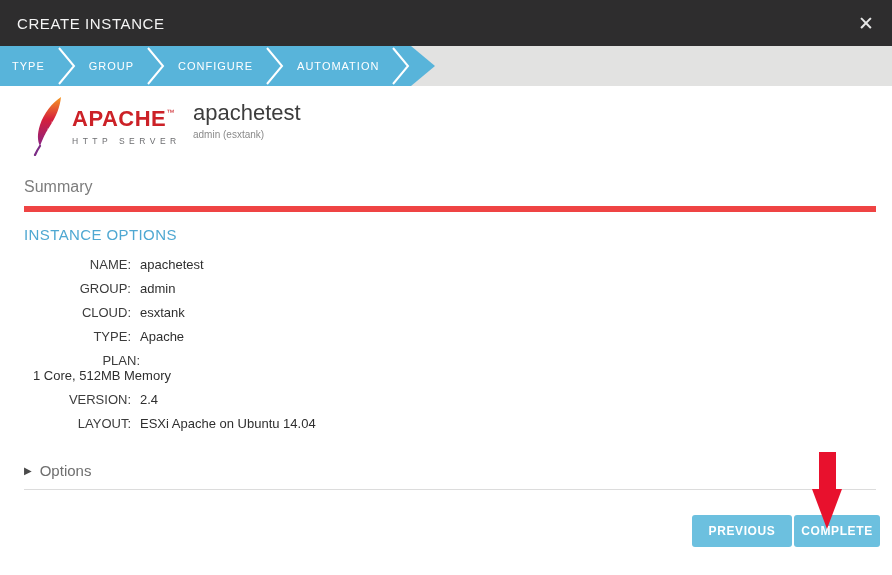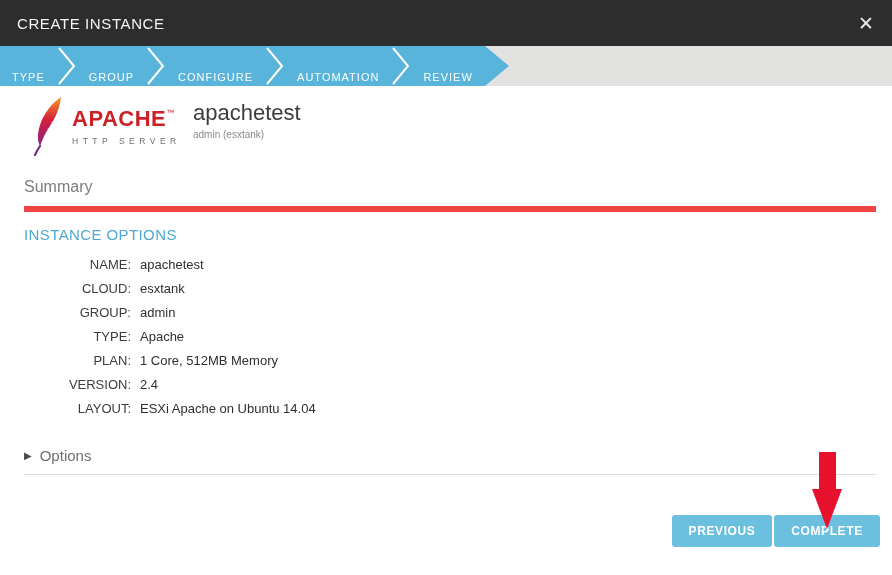--- a/index.html
+++ b/index.html
@@ -45,21 +45,21 @@
     display: flex;
     align-items: stretch;
   }
   .wizard-steps {
     display: flex;
     align-items: stretch;
     background: #58b4da;
   }
   .wstep {
     display: flex;
-    align-items: flex-end;
+    align-items: center;
     padding: 3px 12px;
     cursor: pointer;
   }
   .wstep span {
     color: #ffffff;
     font-size: 11px;
     letter-spacing: 1px;
   }
   .wchev { display: block; height: 40px; }
   .wizard-cap {
@@ -124,21 +124,21 @@
   .kv { display: flex; margin-bottom: 9px; align-items: baseline; }
   .kv .k {
     width: 107px;
     text-align: right;
     color: #3c3c3c;
     font-size: 13px;
     flex: none;
   }
   .kv .v { margin-left: 9px; color: #2f2f2f; font-size: 13px; }
   .kv-block { margin-bottom: 9px; }
-  .kv-block .kv { margin-bottom: 0; }
+  .kv-block .kv { margin-bottom: 0; flex-direction: column; }
   .kv-sub {
     margin-left: 116px;
     color: #a3a3a3;
     font-size: 11px;
     margin-top: 2px;
     margin-bottom: 4px;
   }
   .kv-inline { display: flex; align-items: baseline; margin-bottom: 9px; }
   .kv-inline .k2 { color: #3c3c3c; font-size: 13px; }
   .kv-inline .v { margin-left: 10px; color: #2f2f2f; font-size: 13px; }
@@ -172,21 +172,21 @@
     color: #ffffff;
     font-family: "Liberation Sans", sans-serif;
     font-size: 12px;
     font-weight: bold;
     letter-spacing: 0.6px;
     height: 32px;
     border-radius: 3px;
     cursor: pointer;
   }
   .btn-previous { width: 100px; }
-  .btn-complete { width: 106px; }
+  .btn-complete { width: 86px; }
 
   
   .red-arrow {
     position: absolute;
     left: 812px;
     top: 452px;
     width: 30px;
     z-index: 5;
     pointer-events: none;
   }
@@ -231,23 +231,20 @@
       </div>
       <svg class="wchev" width="20" height="40" viewBox="0 0 20 40">
           <path d="M2 2 L17 20 L2 38" fill="none" stroke="#ffffff" stroke-width="2"></path>
         </svg>
       <div class="wstep">
         <span>AUTOMATION</span>
       </div>
       <svg class="wchev" width="20" height="40" viewBox="0 0 20 40">
           <path d="M2 2 L17 20 L2 38" fill="none" stroke="#ffffff" stroke-width="2"></path>
         </svg>
-      <div class="wstep">
-        <span>REVIEW</span>
-      </div>
     </div>
     <div class="wizard-cap"></div>
   </nav>
 
   <main class="content">
 
     <div class="brand-row">
       <div class="logo">
         <svg width="38" height="60" viewBox="0 0 38 60">
           <defs>
@@ -279,26 +276,26 @@
     <div class="columns">
 
       <section class="col-left">
         <h3 class="sec-head">INSTANCE OPTIONS</h3>
 
         <div class="kv">
           <span class="k">NAME:</span>
           <span class="v">apachetest</span>
         </div>
         <div class="kv">
+          <span class="k">GROUP:</span>
+          <span class="v">admin</span>
+        </div>
+        <div class="kv">
           <span class="k">CLOUD:</span>
           <span class="v">esxtank</span>
-        </div>
-        <div class="kv">
-          <span class="k">GROUP:</span>
-          <span class="v">admin</span>
         </div>
         <div class="kv">
           <span class="k">TYPE:</span>
           <span class="v">Apache</span>
         </div>
         <div class="kv-block">
           <div class="kv">
             <span class="k">PLAN:</span>
             <span class="v">1 Core, 512MB Memory</span>
           </div>

